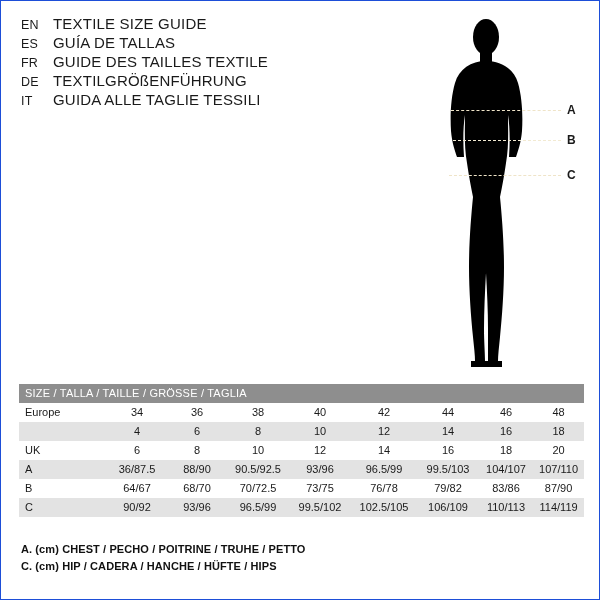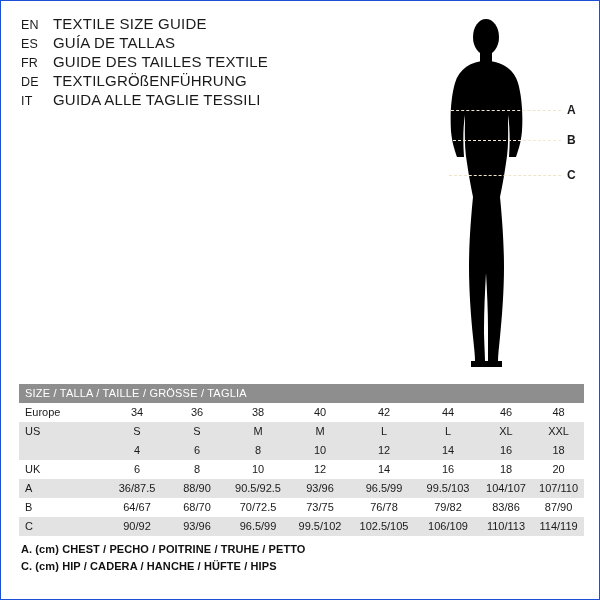--- a/index.html
+++ b/index.html
@@ -236,31 +236,20 @@
         <td>34</td>
         <td>36</td>
         <td>38</td>
         <td>40</td>
         <td>42</td>
         <td>44</td>
         <td>46</td>
         <td>48</td>
       </tr>
       <tr class="shade">
-        <td class="rowlabel">US</td>
-        <td>S</td>
-        <td>S</td>
-        <td>M</td>
-        <td>M</td>
-        <td>L</td>
-        <td>L</td>
-        <td>XL</td>
-        <td>XXL</td>
-      </tr>
-      <tr class="shade">
         <td class="rowlabel"></td>
         <td>4</td>
         <td>6</td>
         <td>8</td>
         <td>10</td>
         <td>12</td>
         <td>14</td>
         <td>16</td>
         <td>18</td>
       </tr>

